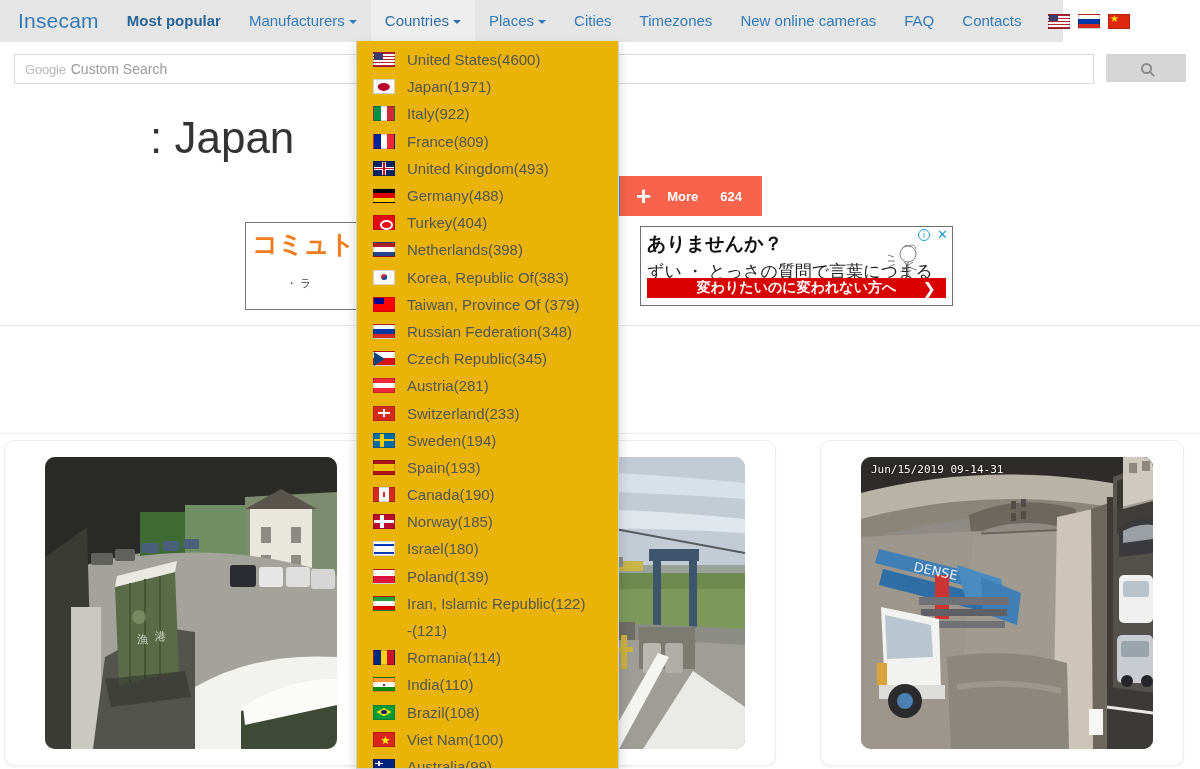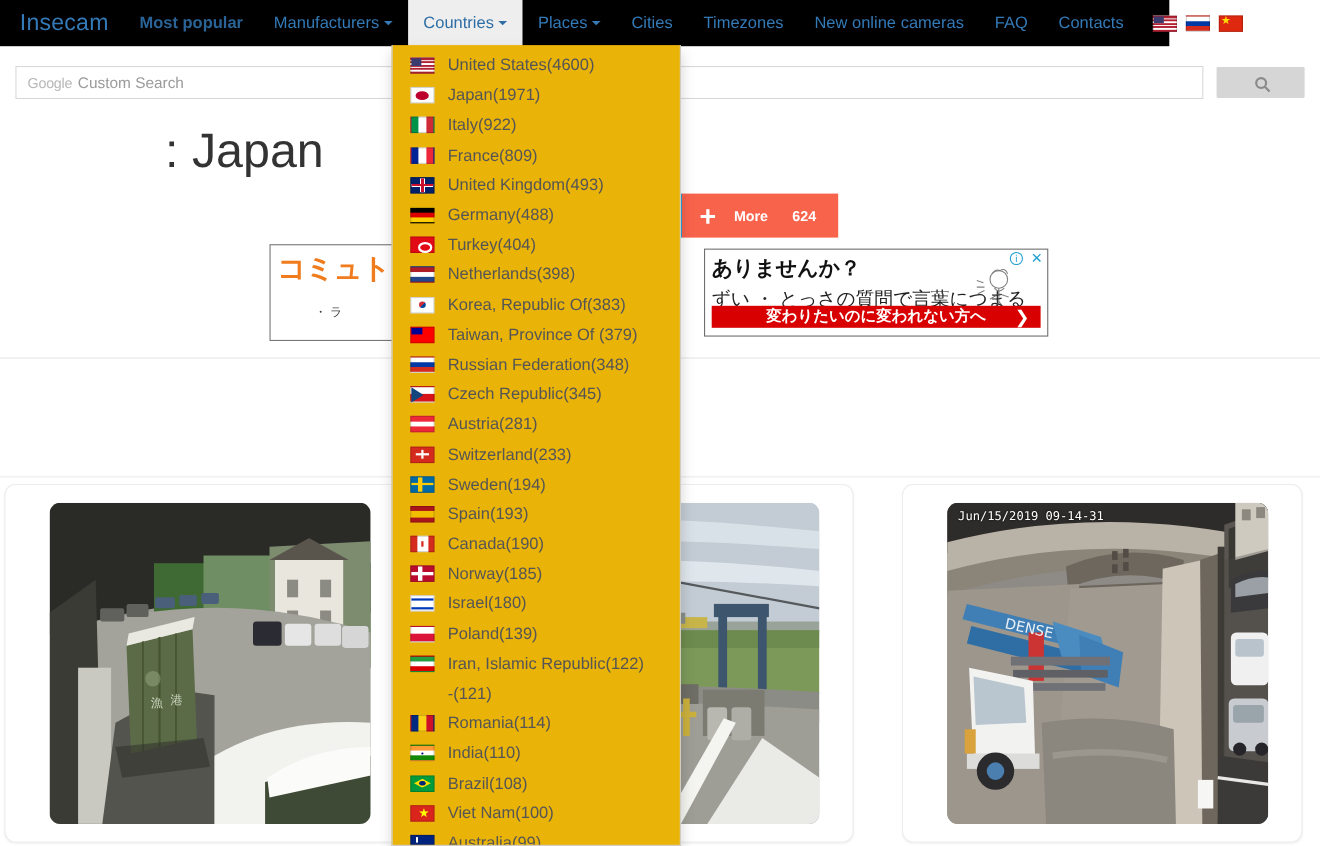--- a/index.html
+++ b/index.html
@@ -9,21 +9,21 @@
     overflow: hidden;
     background: #ffffff;
     font-family: "Liberation Sans", sans-serif;
   }
   #root { position: relative; width: 1200px; height: 769px; background:#fff; }
 
   
   .navbar {
     position: absolute; top: 0; left: 0; width: 1063px; height: 42px;
     display: flex; align-items: center;
-    background: #000000;
+    background: #e5e5e5;
     z-index: 5;
   }
   .brand {
     font-size: 21px; color: #337ab7; padding: 0 14px 0 18px;
     letter-spacing: .2px; white-space: nowrap;
   }
   .nav-item {
     font-size: 15px; color: #337ab7; padding: 11px 14px; white-space: nowrap;
     line-height: 20px; cursor: pointer;
   }
@@ -103,21 +103,21 @@
   .f-au::after{content:"";position:absolute;left:3%;top:8%;width:42%;height:40%;
      background:
        linear-gradient(to bottom,transparent 42%,#fff 42% 58%,transparent 58%),
        linear-gradient(to right,transparent 42%,#fff 42% 58%,transparent 58%);}
   .f-cn { background:#de2910; position:relative; }
   .f-cn::after{content:"★";position:absolute;left:8%;top:-2px;color:#ffde00;font-size:10px;}
 
   
   .searchbar {
     position: absolute; top: 54px; left: 0; width: 1200px; height: 42px;
-    display: flex; align-items: center; padding: 0 14px;
+    display: flex; padding: 0 14px;
   }
   .search-input-wrap {
     flex: 1; height: 30px; border: 1px solid #d9d9d9; background: #fff;
     display: flex; align-items: center; padding: 0 10px; cursor: text;
   }
   .gsc-google { color: #b8b8b8; font-size: 13px; margin-right: 5px; letter-spacing:-.2px; }
   .gsc-ph { color: #9b9b9b; font-size: 14px; }
   .search-btn {
     width: 80px; height: 28px; background: #d6d6d6; border: none;
     margin-left: 12px; display: flex; align-items: center; justify-content: center;

